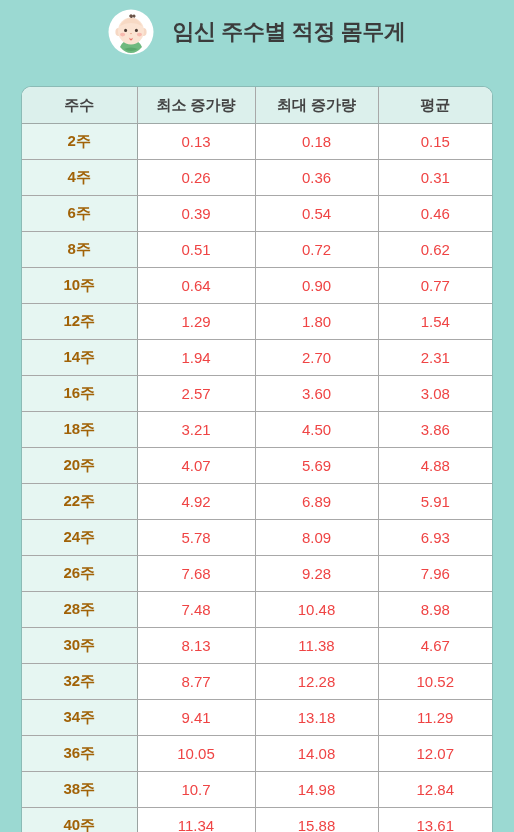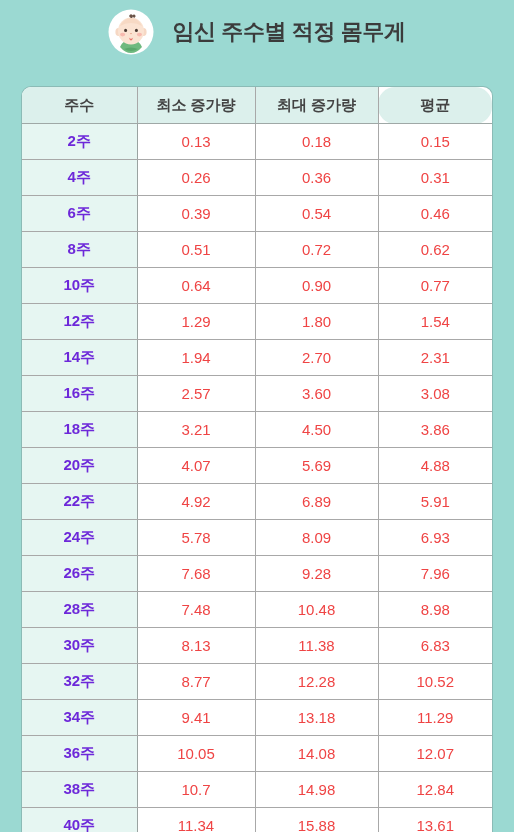--- a/index.html
+++ b/index.html
@@ -74,39 +74,38 @@
     vertical-align: middle;
     border-right: 1px solid #A8A8A8;
     border-bottom: 1px solid #A8A8A8;
     font-size: 15px;
     padding: 0;
   }
 
   .weight-table th:last-child,
   .weight-table td:last-child {
     border-right: none;
-    border-radius: 17px;
   }
 
   .weight-table tr:last-child td {
     border-bottom: none;
   }
 
   .weight-table thead th {
     background: #DCF0EC;
     color: #434343;
     font-weight: bold;
     font-size: 15px;
     height: 36px;
     border-bottom: 1px solid #9FA8A6;
   }
 
   .weight-table tbody td.week-cell {
     background: #E6F6F2;
-    color: #6d28d9;
+    color: #a16207;
     font-weight: bold;
     border-right: 1px solid #9AA3A1;
   }
 
   .weight-table tbody td.num-cell {
     background: #FFFFFF;
     color: #ef4444;
     font-weight: normal;
   }
 </style>
@@ -234,21 +233,21 @@
         <tr>
           <td class="week-cell">28주</td>
           <td class="num-cell">7.48</td>
           <td class="num-cell">10.48</td>
           <td class="num-cell">8.98</td>
         </tr>
         <tr>
           <td class="week-cell">30주</td>
           <td class="num-cell">8.13</td>
           <td class="num-cell">11.38</td>
-          <td class="num-cell">6.83</td>
+          <td class="num-cell">4.67</td>
         </tr>
         <tr>
           <td class="week-cell">32주</td>
           <td class="num-cell">8.77</td>
           <td class="num-cell">12.28</td>
           <td class="num-cell">10.52</td>
         </tr>
         <tr>
           <td class="week-cell">34주</td>
           <td class="num-cell">9.41</td>

